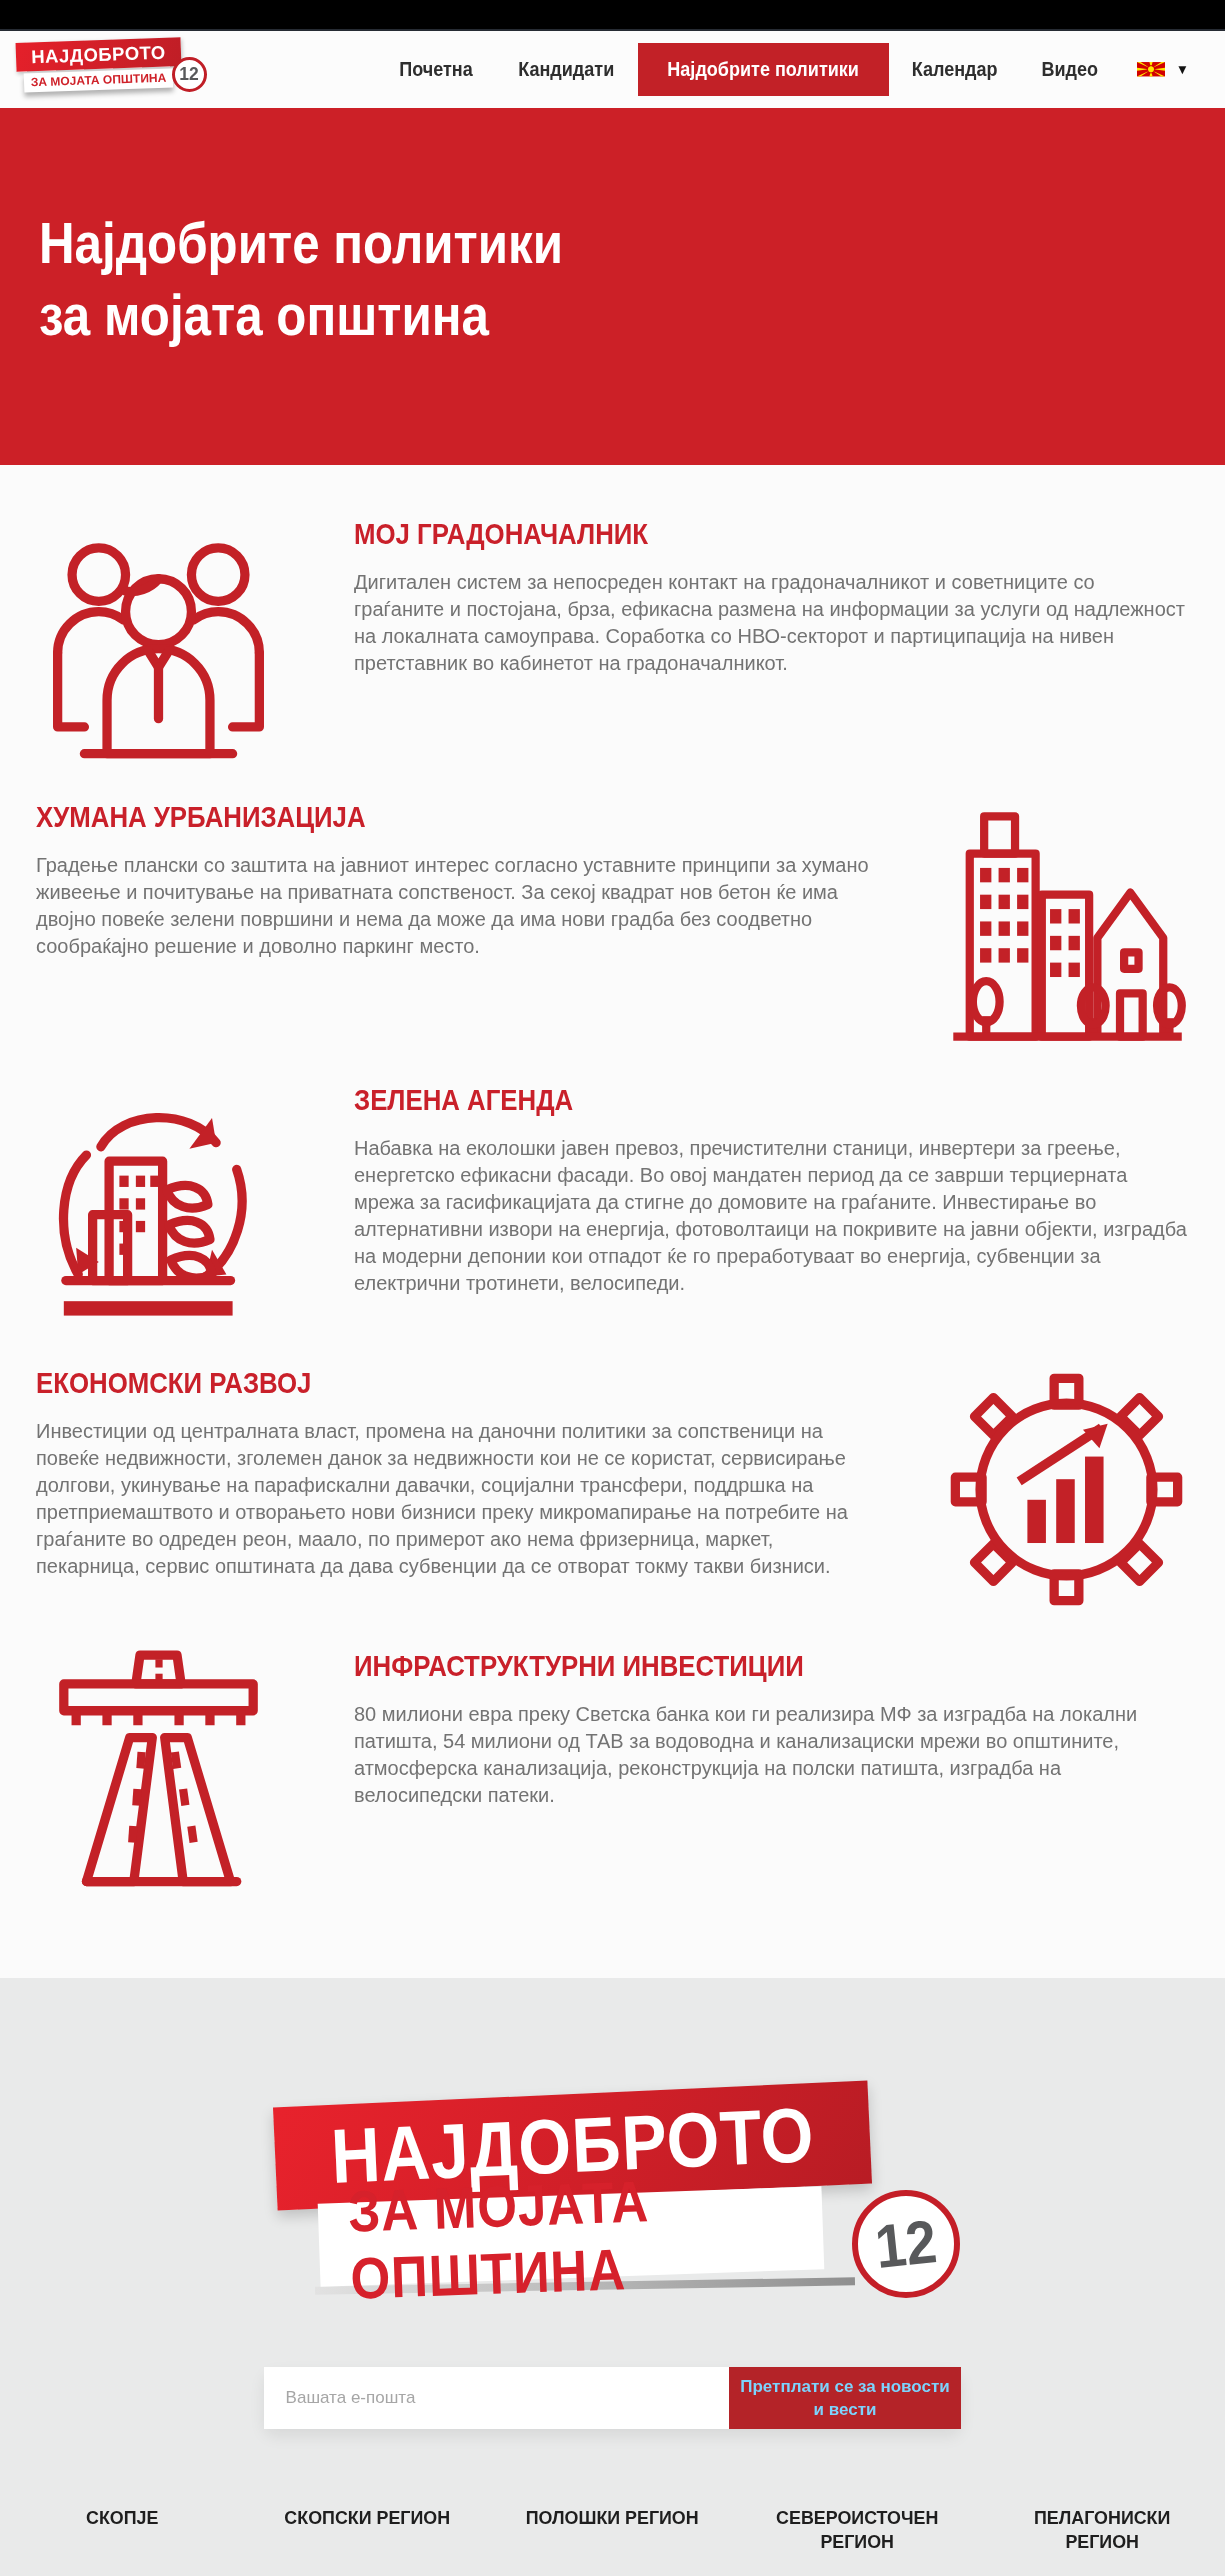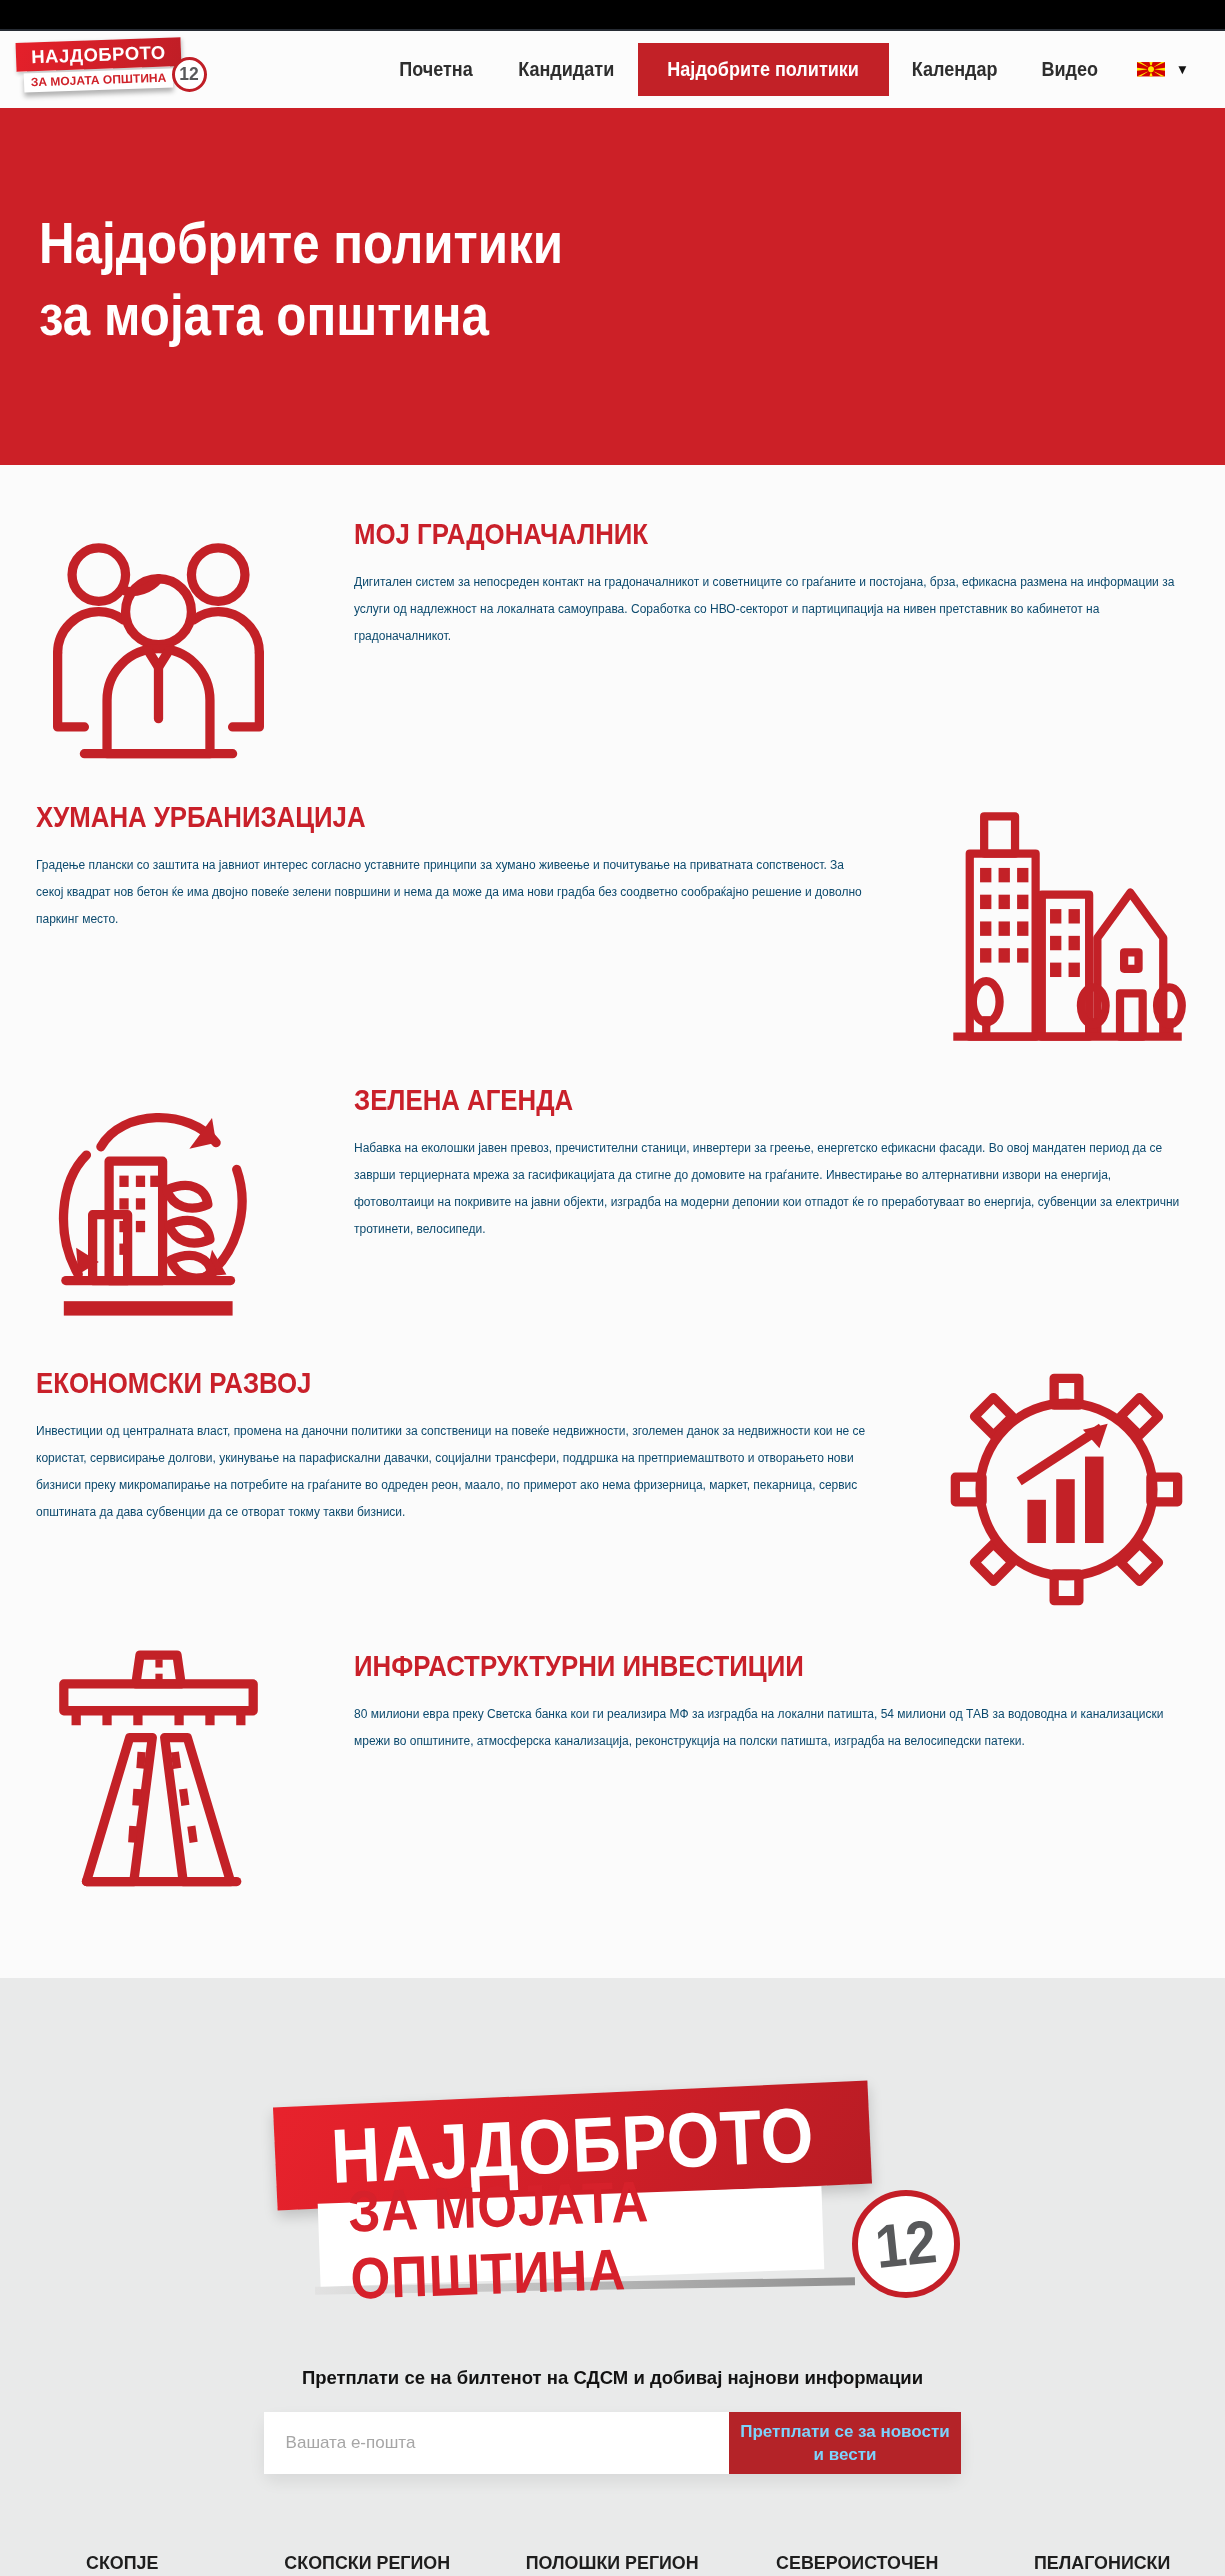--- a/index.html
+++ b/index.html
@@ -29,21 +29,21 @@
   .hero h1 span{display:block;color:#fff;font-weight:bold;font-size:58px;line-height:72px;transform:scaleX(.85);transform-origin:left;letter-spacing:0;}
 
   
   .content{background:#fbfbfb;padding:31px 35px 46px;}
   .policy{display:flex;gap:72px;margin:20.6px 0 36px;}
   .policy.rev{flex-direction:row-reverse;gap:72px;}
   .icon-col{flex:0 0 247px;height:247px;}
   .icon-col svg{width:100%;height:100%;}
   .text-col{width:835px;flex:none;}
   .policy-heading{color:#c9202a;font-size:30px;font-weight:bold;margin:0 0 18.5px;transform:scaleX(.86);transform-origin:left;white-space:nowrap;}
-  .policy-body{font-size:12px;line-height:27px;color:#0c4a6e;margin:0;}
+  .policy-body{font-size:20px;line-height:27px;color:#737373;margin:0;}
 
   
   .biglogo{position:relative;width:685px;height:209px;margin:116px auto 0;left:5.2px;}
   .bl-red{position:absolute;left:0;top:0;width:595px;height:103px;background:linear-gradient(120deg,#e8222c 0%,#d01f28 55%,#b81c24 100%);transform:rotate(-2.6deg);display:flex;align-items:center;justify-content:center;box-shadow:0 6.2px 13.4px rgba(0,0,0,.18);}
   .bl-red span{color:#fff;font-weight:bold;font-size:77px;transform:scaleX(.88);letter-spacing:1px;}
   .bl-white{position:absolute;left:44px;top:101px;width:504px;height:83px;background:#fff;transform:rotate(-2deg);display:flex;align-items:center;justify-content:center;}
   .bl-white span{color:#d6212b;font-weight:bold;font-size:58px;transform:scaleX(.88);letter-spacing:1px;}
   .bl-shadow{position:absolute;left:40px;top:188px;width:540px;height:7.7px;background:linear-gradient(90deg,#e2e2e2,#8f8f8f);transform:rotate(-1deg);}
   .bl-circle{position:absolute;right:0;top:96px;width:96px;height:96px;border-radius:50%;background:#fff;border:6.2px solid #c41e27;display:flex;align-items:center;justify-content:center;}
   .bl-circle span{font-size:61px;font-weight:bold;color:#58595b;transform:rotate(-6deg) scaleX(.9);}
@@ -286,21 +286,20 @@
     <div class="bl-shadow"></div>
     <div class="bl-white">
         <span>ЗА МОЈАТА ОПШТИНА</span>
       </div>
     <div class="bl-circle">
         <span>12</span>
       </div>
   </div>
 
   <div class="newsletter">
-    <h3>Претплати се на билтенот на СДСМ и добивај најнови информации</h3>
     <div class="nl-form">
       <input type="email" placeholder="Вашата е-пошта" style="">
       <button>
         <span>Претплати се за новости</span><br>
         <span>и вести</span>
       </button>
     </div>
   </div>
 
   <div class="regions">

